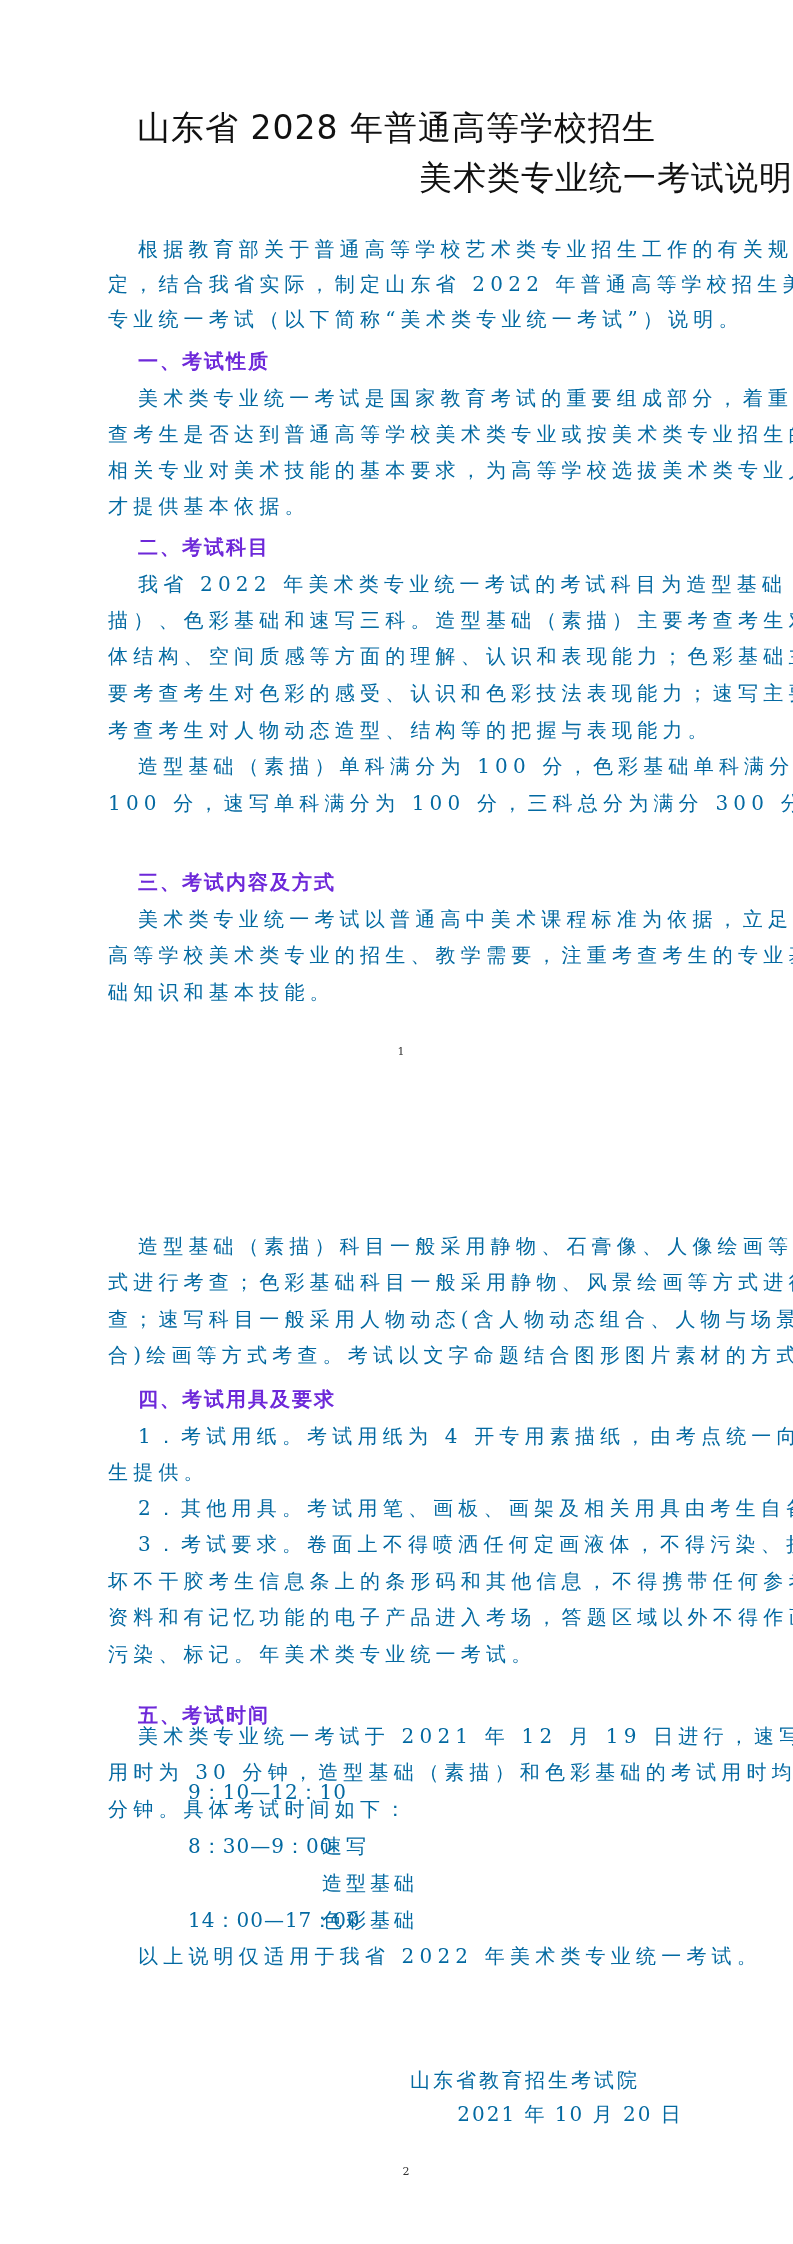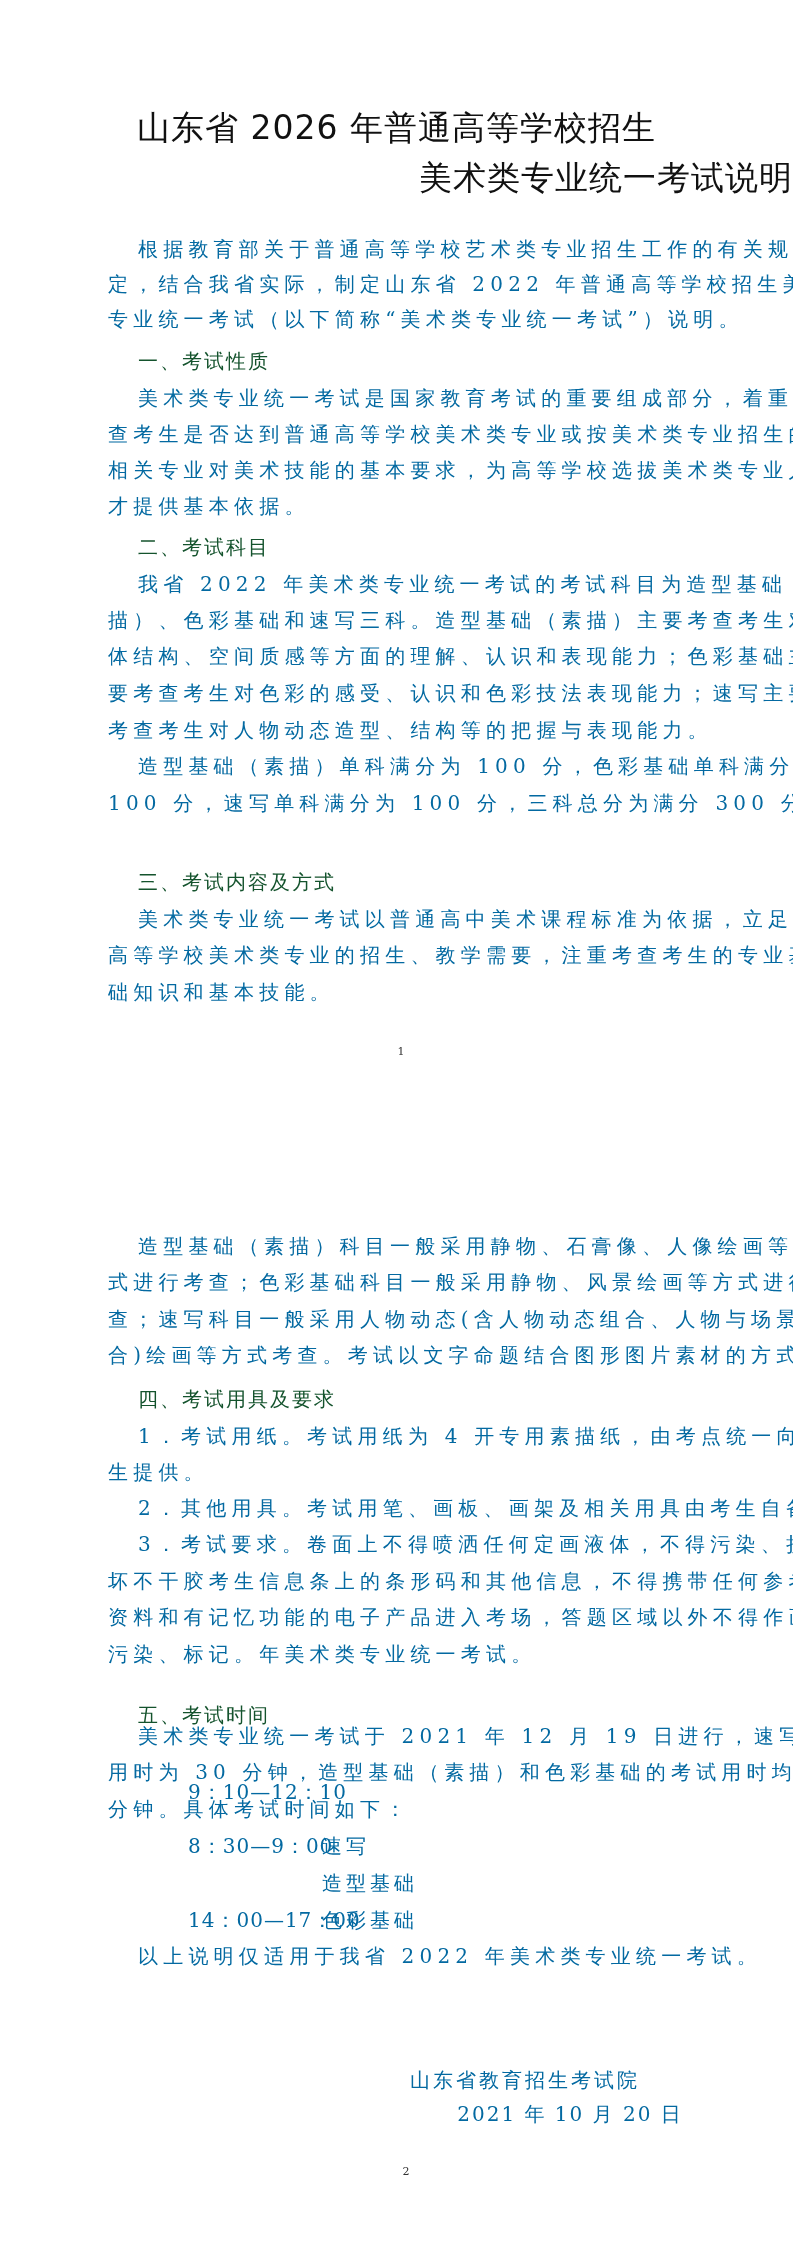--- a/index.html
+++ b/index.html
@@ -4,30 +4,30 @@
 <style>
   html, body { margin:0; padding:0; background:#ffffff; }
   body { width:793px; height:2244px; position:relative; overflow:hidden;
          font-family:"DejaVu Serif","Liberation Serif",serif; color:#1a1a1a; }
   .abs { position:absolute; }
   .title { left:0; width:793px; text-align:center; font-family:"DejaVu Sans","Liberation Sans",sans-serif;
            font-size:33px; color:#111; letter-spacing:1px; }
   .line { left:108px; width:600px; font-size:20px; line-height:28px; white-space:nowrap;
           letter-spacing:5.2px; color:#0369a1; }
   .ind { left:138px; width:570px; }
-  .head { font-family:"DejaVu Sans","Liberation Sans",sans-serif; font-weight:normal; font-size:20px;
-          letter-spacing:2px; color:#14532d; }
+  .head { font-family:"DejaVu Sans","Liberation Sans",sans-serif; font-weight:bold; font-size:20px;
+          letter-spacing:2px; color:#6d28d9; }
   .pno { font-size:11px; color:#333; width:20px; text-align:center; }
   .tt-time { left:188px; font-size:20px; letter-spacing:1px; }
   .tt-subj { left:322px; font-size:20px; letter-spacing:4px; }
 </style>
 </head>
 <body>
 
-<div class="abs title" style="top:106px;">山东省 2026 年普通高等学校招生</div>
+<div class="abs title" style="top:106px;">山东省 2028 年普通高等学校招生</div>
 <div class="abs title" style="top:156px;text-align:right;">美术类专业统一考试说明</div>
 
 <div class="abs line ind" style="top:235px;">根据教育部关于普通高等学校艺术类专业招生工作的有关规</div>
 <div class="abs line" style="top:270px;">定，结合我省实际，制定山东省 2022 年普通高等学校招生美术类</div>
 <div class="abs line" style="top:305px;">专业统一考试（以下简称“美术类专业统一考试”）说明。</div>
 
 <div class="abs line ind head" style="top:347px;">一、考试性质</div>
 <div class="abs line ind" style="top:384px;">美术类专业统一考试是国家教育考试的重要组成部分，着重考</div>
 <div class="abs line" style="top:420px;">查考生是否达到普通高等学校美术类专业或按美术类专业招生的</div>
 <div class="abs line" style="top:456px;">相关专业对美术技能的基本要求，为高等学校选拔美术类专业人</div>

